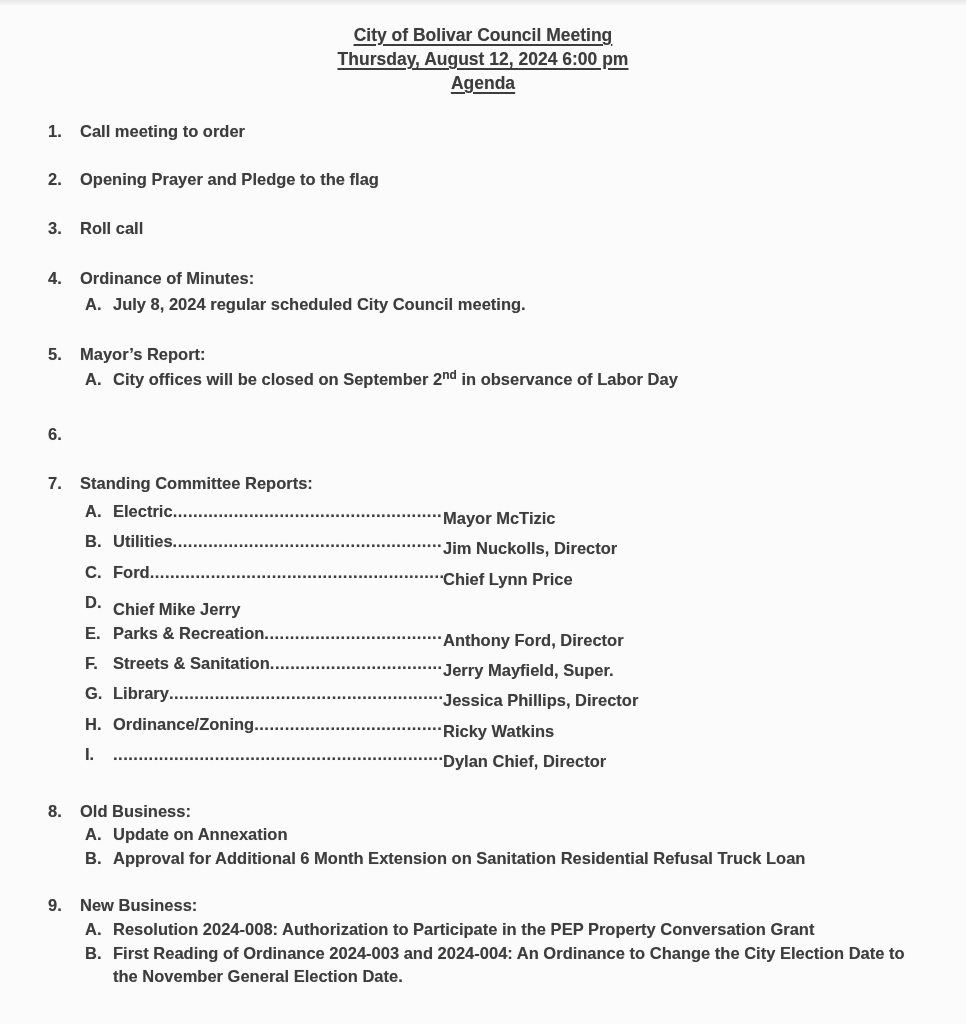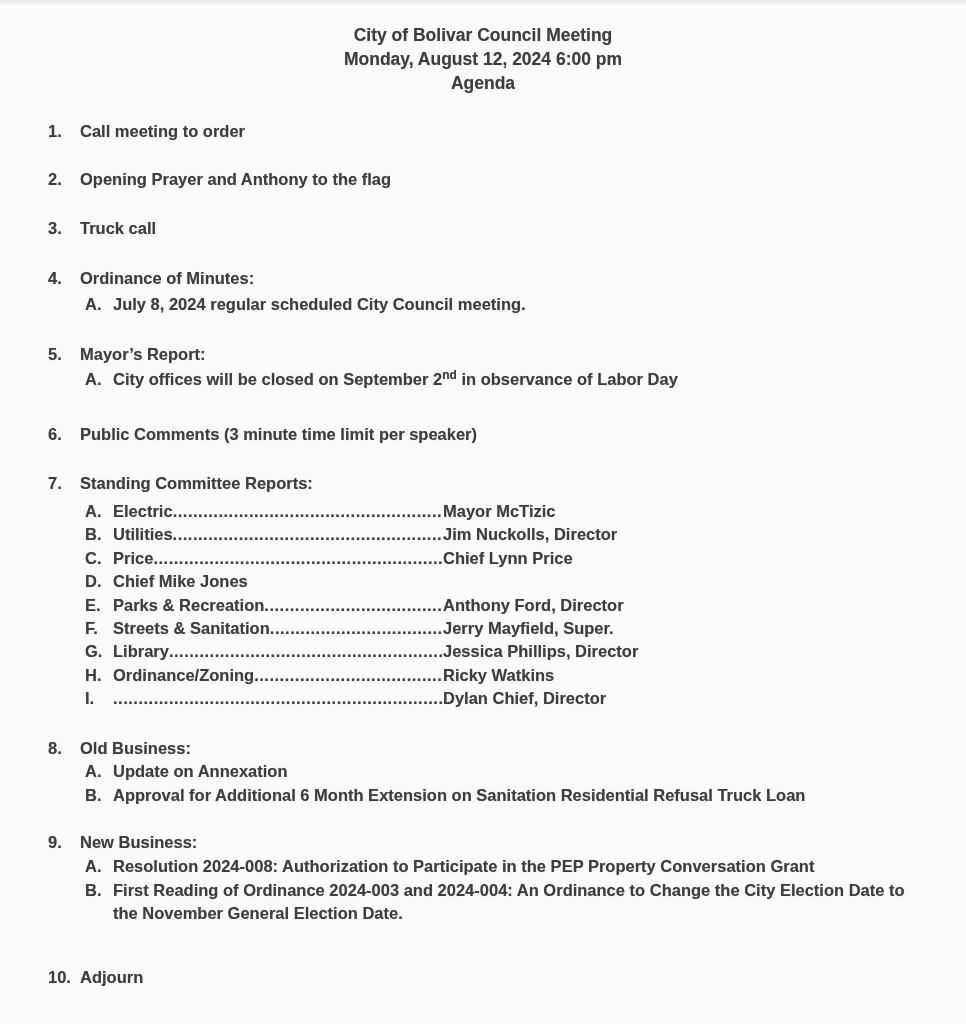--- a/index.html
+++ b/index.html
@@ -22,20 +22,21 @@
     top: 0; left: 0; right: 0;
     height: 5px;
     background: linear-gradient(#e7e7e7, #f7f7f7);
   }
   .title-block {
     text-align: center;
     font-size: 17.5px;
     line-height: 24px;
   }
   .title-line {
+    text-decoration: underline;
     text-underline-offset: 3px;
     text-decoration-thickness: 1.5px;
   }
   .agenda { margin-top: 25px; }
   .row {
     display: flex;
     line-height: 23px;
     padding-left: 48px;
     box-sizing: border-box;
   }
@@ -64,21 +65,21 @@
   .committee .clabel { white-space: nowrap; }
   .committee .dots {
     flex: 1 1 auto;
     overflow: hidden;
     white-space: nowrap;
     letter-spacing: 0.5px;
   }
   .committee .dots::after {
     content: "........................................................................................................................";
   }
-  .committee .cname { white-space: nowrap; }
+  .committee .cname { white-space: nowrap; margin-top: 7px; }
   
   .mb25 { margin-bottom: 25px; }
   .mb26 { margin-bottom: 26px; }
   .mb27 { margin-bottom: 27px; }
   .mb32 { margin-bottom: 32px; }
   .mb24 { margin-bottom: 24px; }
   .mb41 { margin-bottom: 41px; }
   .mb5  { margin-bottom: 5px; }
   .mb3  { margin-bottom: 3px; }
   .mb2  { margin-bottom: 2px; }
@@ -86,39 +87,39 @@
   .mb0  { margin-bottom: 0; }
 </style>
 </head>
 <body>
 
 <div class="page">
   <div class="scan-edge"></div>
 
   <div class="title-block">
     <div><span class="title-line">City of Bolivar Council Meeting</span></div>
-    <div><span class="title-line">Monday, August 12, 2024 6:00 pm</span></div>
+    <div><span class="title-line">Thursday, August 12, 2024 6:00 pm</span></div>
     <div><span class="title-line">Agenda</span></div>
   </div>
 
   <div class="agenda">
 
     <div class="row mb25">
       <span class="num">1.</span>
       <span class="txt">Call meeting to order</span>
     </div>
 
     <div class="row mb26">
       <span class="num">2.</span>
-      <span class="txt">Opening Prayer and Anthony to the flag</span>
+      <span class="txt">Opening Prayer and Pledge to the flag</span>
     </div>
 
     <div class="row mb27">
       <span class="num">3.</span>
-      <span class="txt">Truck call</span>
+      <span class="txt">Roll call</span>
     </div>
 
     <div class="row mb3">
       <span class="num">4.</span>
       <span class="txt">Ordinance of Minutes:</span>
     </div>
     <div class="row sub mb27">
       <span class="letter">A.</span>
       <span class="txt">July 8, 2024 regular scheduled City Council meeting.</span>
     </div>
@@ -127,21 +128,20 @@
       <span class="num">5.</span>
       <span class="txt">Mayor’s Report:</span>
     </div>
     <div class="row sub mb32">
       <span class="letter">A.</span>
       <span class="txt"><span>City offices will be closed on September 2</span><span class="sup">nd</span><span> in observance of Labor Day</span></span>
     </div>
 
     <div class="row mb26">
       <span class="num">6.</span>
-      <span class="txt">Public Comments (3 minute time limit per speaker)</span>
     </div>
 
     <div class="row mb5">
       <span class="num">7.</span>
       <span class="txt">Standing Committee Reports:</span>
     </div>
 
     <div class="row sub committee mb0">
       <span class="letter">A.</span>
       <span class="lead">
@@ -154,28 +154,28 @@
       <span class="letter">B.</span>
       <span class="lead">
           <span class="clabel">Utilities</span>
           <span class="dots"></span>
         </span>
       <span class="cname">Jim Nuckolls, Director</span>
     </div>
     <div class="row sub committee mb0">
       <span class="letter">C.</span>
       <span class="lead">
-          <span class="clabel">Price</span>
+          <span class="clabel">Ford</span>
           <span class="dots"></span>
         </span>
       <span class="cname">Chief Lynn Price</span>
     </div>
     <div class="row sub committee mb0">
       <span class="letter">D.</span>
-      <span class="cname">Chief Mike Jones</span>
+      <span class="cname">Chief Mike Jerry</span>
     </div>
     <div class="row sub committee mb0">
       <span class="letter">E.</span>
       <span class="lead">
           <span class="clabel">Parks &amp; Recreation</span>
           <span class="dots"></span>
         </span>
       <span class="cname">Anthony Ford, Director</span>
     </div>
     <div class="row sub committee mb0">

